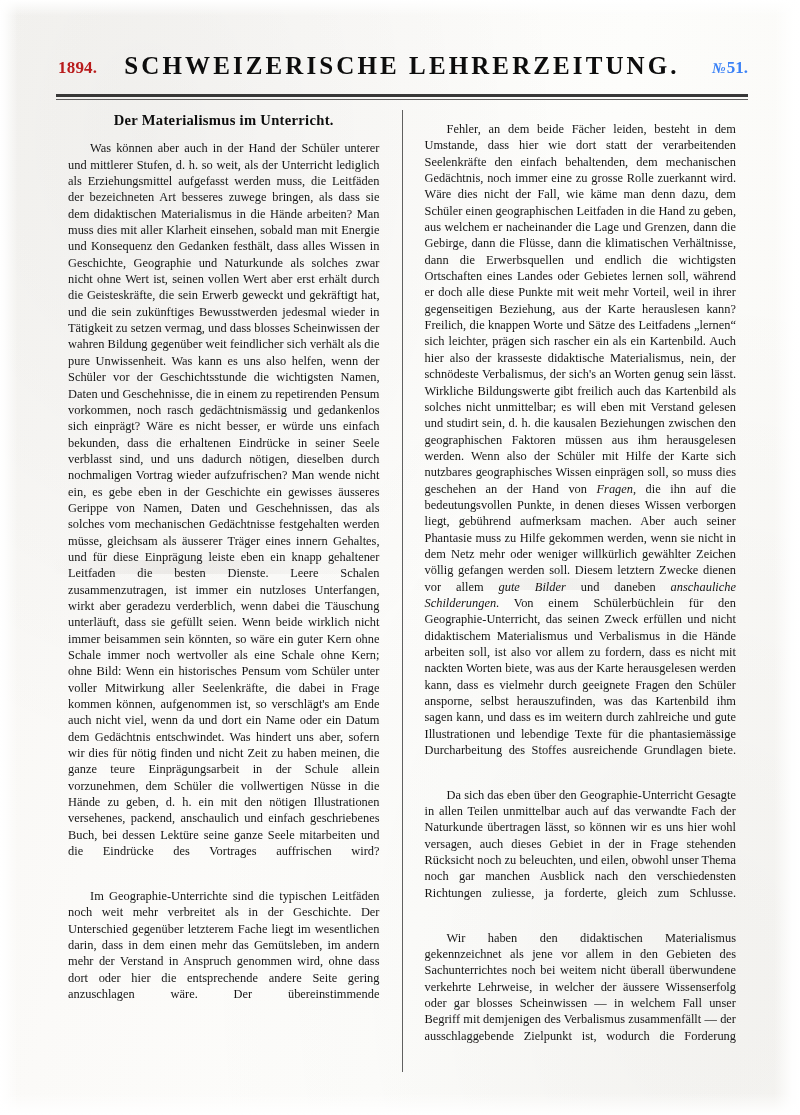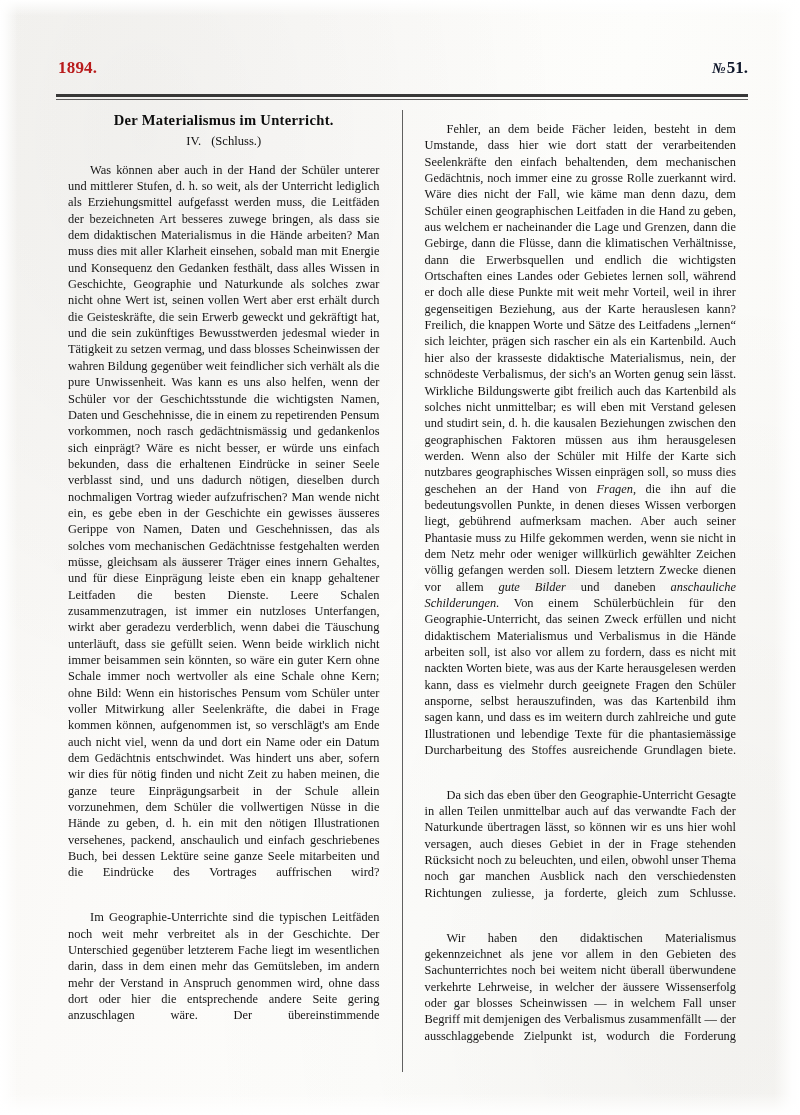--- a/index.html
+++ b/index.html
@@ -108,21 +108,21 @@
     letter-spacing: 3.1px;
     color: #0d0d0d;
     white-space: nowrap;
   }
   .mast-issue {
     position: absolute;
     right: 0px;
     top: 6px;
     font-weight: bold;
     font-size: 17px;
-    color: #0f172a;
+    color: #3b82f6;
     white-space: nowrap;
   }
   .mast-issue .numero {
     font-style: italic;
     font-weight: bold;
     font-size: 15px;
     margin-right: 1px;
   }
 
   
@@ -202,31 +202,31 @@
 
 <div id="scan-page"></div>
 <div id="scan-grain"></div>
 <div id="scan-smudge-a"></div>
 <div id="scan-smudge-b"></div>
 
 <div id="sheet">
 
   <div id="masthead">
     <div class="mast-year">1894.</div>
+    <div class="mast-title">SCHWEIZERISCHE LEHRERZEITUNG.</div>
     <div class="mast-issue"><span class="numero">№</span><span>51.</span></div>
   </div>
 
   <div id="rule-thick"></div>
   <div id="rule-thin"></div>
 
   <div id="columns">
 
     <div class="col" id="col-left">
       <div class="art-title">Der Materialismus im Unterricht.</div>
-      <div class="art-subtitle"><span class="sub-num">IV.</span><span>(Schluss.)</span></div>
       <div id="left-body">
           <p class="para">Was können aber auch in der Hand der Schüler unterer und mittlerer Stufen, d. h. so weit, als der Unterricht lediglich als Erziehungsmittel aufgefasst werden muss, die Leitfäden der bezeichneten Art besseres zuwege bringen, als dass sie dem didaktischen Materialismus in die Hände arbeiten? Man muss dies mit aller Klarheit einsehen, sobald man mit Energie und Konsequenz den Gedanken festhält, dass alles Wissen in Geschichte, Geographie und Naturkunde als solches zwar nicht ohne Wert ist, seinen vollen Wert aber erst erhält durch die Geisteskräfte, die sein Erwerb geweckt und gekräftigt hat, und die sein zukünftiges Bewusstwerden jedesmal wieder in Tätigkeit zu setzen vermag, und dass blosses Scheinwissen der wahren Bildung gegenüber weit feindlicher sich verhält als die pure Unwissenheit. Was kann es uns also helfen, wenn der Schüler vor der Geschichtsstunde die wichtigsten Namen, Daten und Geschehnisse, die in einem zu repetirenden Pensum vorkommen, noch rasch gedächtnismässig und gedankenlos sich einprägt? Wäre es nicht besser, er würde uns einfach bekunden, dass die erhaltenen Eindrücke in seiner Seele verblasst sind, und uns dadurch nötigen, dieselben durch nochmaligen Vortrag wieder aufzufrischen? Man wende nicht ein, es gebe eben in der Geschichte ein gewisses äusseres Gerippe von Namen, Daten und Geschehnissen, das als solches vom mechanischen Gedächtnisse festgehalten werden müsse, gleichsam als äusserer Träger eines innern Gehaltes, und für diese Einprägung leiste eben ein knapp gehaltener Leitfaden die besten Dienste. Leere Schalen zusammenzutragen, ist immer ein nutzloses Unterfangen, wirkt aber geradezu verderblich, wenn dabei die Täuschung unterläuft, dass sie gefüllt seien. Wenn beide wirklich nicht immer beisammen sein könnten, so wäre ein guter Kern ohne Schale immer noch wertvoller als eine Schale ohne Kern; ohne Bild: Wenn ein historisches Pensum vom Schüler unter voller Mitwirkung aller Seelenkräfte, die dabei in Frage kommen können, aufgenommen ist, so verschlägt's am Ende auch nicht viel, wenn da und dort ein Name oder ein Datum dem Gedächtnis entschwindet. Was hindert uns aber, sofern wir dies für nötig finden und nicht Zeit zu haben meinen, die ganze teure Einprägungsarbeit in der Schule allein vorzunehmen, dem Schüler die vollwertigen Nüsse in die Hände zu geben, d. h. ein mit den nötigen Illustrationen versehenes, packend, anschaulich und einfach geschriebenes Buch, bei dessen Lektüre seine ganze Seele mitarbeiten und die Eindrücke des Vortrages auffrischen wird?</p>
           <p class="para">Im Geographie-Unterrichte sind die typischen Leitfäden noch weit mehr verbreitet als in der Geschichte. Der Unterschied gegenüber letzterem Fache liegt im wesentlichen darin, dass in dem einen mehr das Gemütsleben, im andern mehr der Verstand in Anspruch genommen wird, ohne dass dort oder hier die entsprechende andere Seite gering anzuschlagen wäre. Der übereinstimmende</p>
         </div>
     </div>
 
     <div id="col-divider"></div>
 
     <div class="col" id="col-right">
       <div id="right-body">

